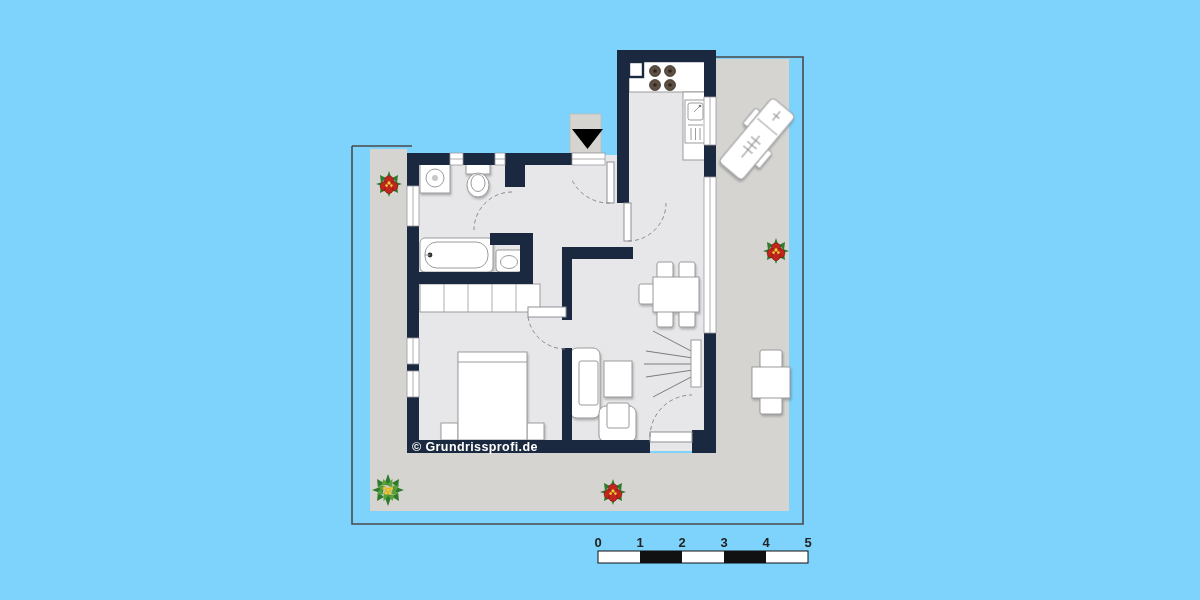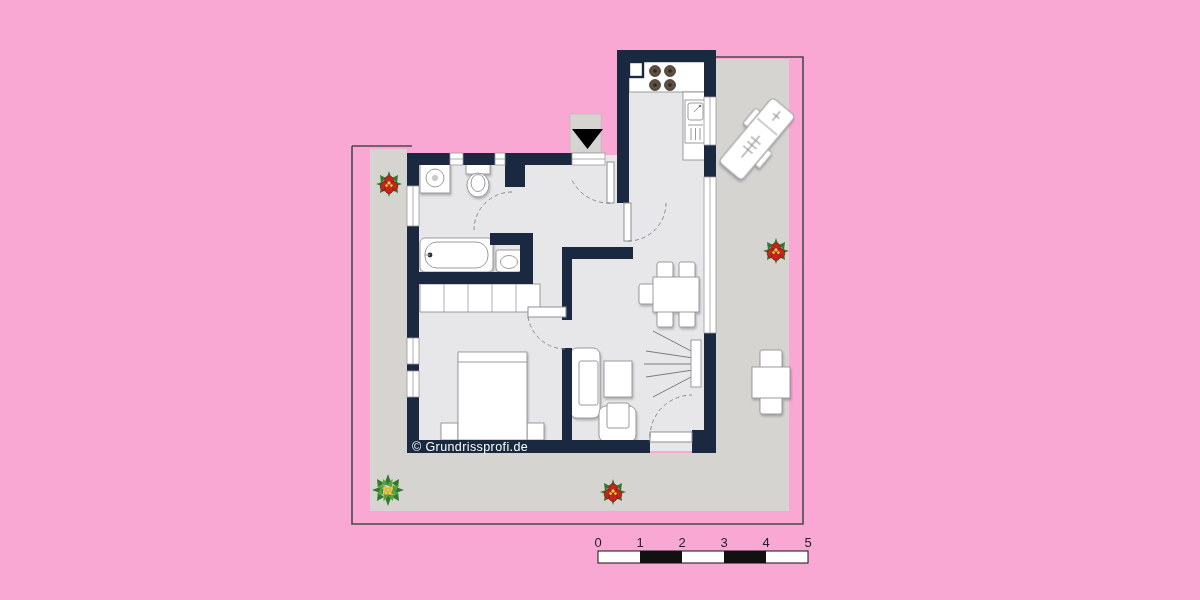--- a/index.html
+++ b/index.html
@@ -1,17 +1,17 @@
 <!DOCTYPE html>
 <html style="--wall: #1b2940; --floor: #e7e7e9; --terrace: #d5d4d1; --outline: #4a4a4a; --stroke: #9b9b9b; --scalebar: #111111; --burner: #5d4f42; --arrow: #000000; --flower_red: #c0261c; --flower_green: #2f7a2c; --flower_green_light: #57a23c; --flower_yellow: #eccb3a;"><head>
 <meta charset="utf-8">
 <style>
   html,body{margin:0;padding:0;background:#ffffff;}
-  .stage{position:relative;width:1200px;height:600px;background:#f9a8d4;overflow:hidden;
-         font-family:"Liberation Sans", sans-serif;}
+  .stage{position:relative;width:1200px;height:600px;background:#7dd3fc;overflow:hidden;
+         font-family:"Liberation Sans", sans-serif;font-weight:bold;}
   svg{display:block}
   .wall{fill:var(--wall);}
   .floor{fill:var(--floor);}
   .terrace{fill:var(--terrace);}
   .plotline{stroke:var(--outline);stroke-width:1.6;fill:none;}
   .furn{fill:#ffffff;stroke:var(--stroke);stroke-width:1;}
   .furnshadow{filter:drop-shadow(1.5px 2px 1.2px rgba(50,50,60,.30));}
   .thin{stroke:var(--stroke);stroke-width:1;fill:none;}
   .winframe{fill:#ffffff;stroke:#9a9aa0;stroke-width:.8;}
   .winline{stroke:#9a9aa0;stroke-width:.8;}

